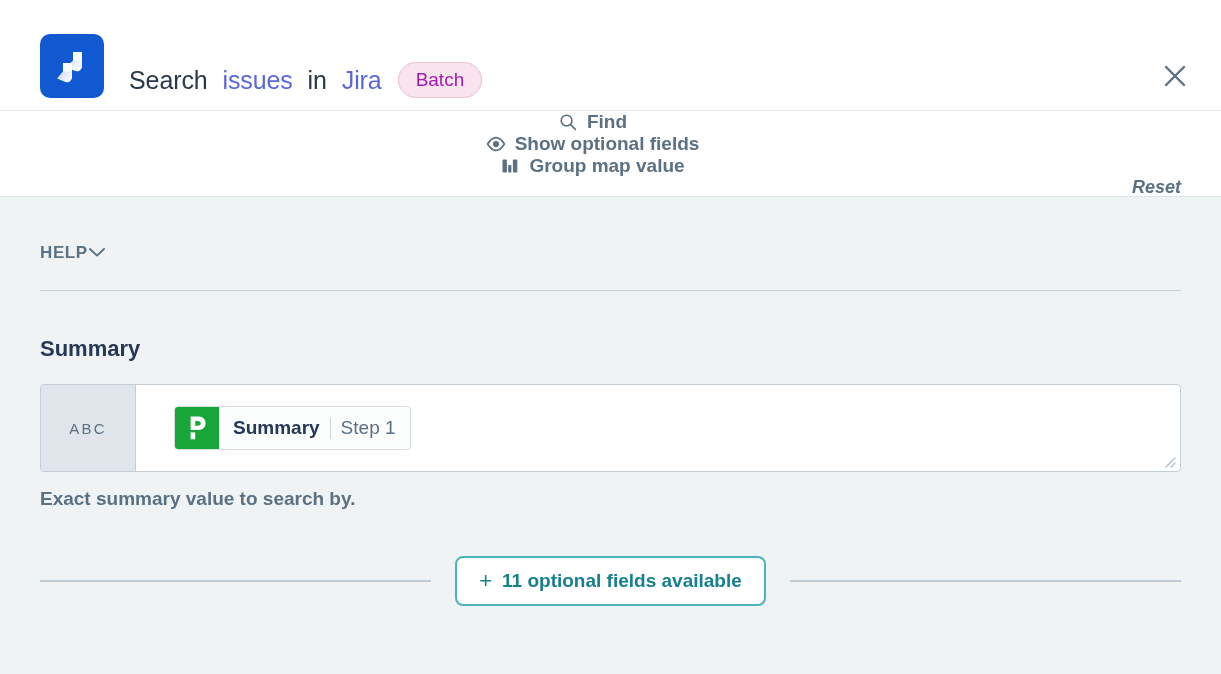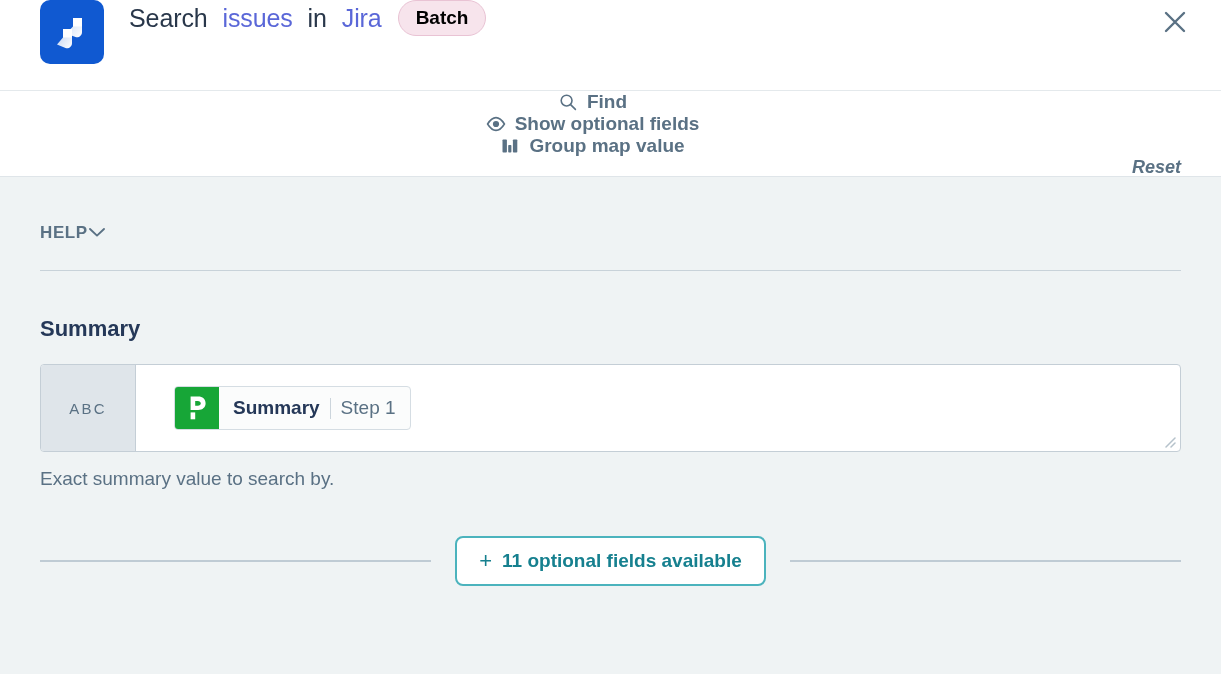--- a/index.html
+++ b/index.html
@@ -10,25 +10,25 @@
   }
   body {
     font-family: "Liberation Sans", sans-serif;
     background: #eff3f4;
     color: #253858;
     -webkit-font-smoothing: antialiased;
   }
 
   
   .app-header {
-    height: 91px;
+    height: 111px;
     background: #ffffff;
     display: flex;
-    align-items: flex-start;
-    padding: 0 24px 0 40px;
+    align-items: flex-end;
+    padding: 0 24px 12px 40px;
     border-bottom: 1px solid #e4e9ec;
   }
   .app-logo {
     width: 64px;
     height: 64px;
     border-radius: 10px;
     background: #1059d1;
     flex: 0 0 auto;
     position: relative;
     display: flex;
@@ -56,23 +56,23 @@
   .badge-batch {
     margin-left: 16px;
     display: inline-flex;
     align-items: center;
     justify-content: center;
     height: 36px;
     padding: 0 17px;
     border-radius: 18px;
     background: #f7e4ec;
     border: 1px solid #e9c3d4;
-    color: #000000;
-    font-size: 19px;
-    font-weight: 700;
+    color: #a21caf;
+    font-size: 19px;
+    font-weight: 400;
     white-space: nowrap;
   }
   .close-btn {
     margin-left: auto;
     width: 44px;
     height: 44px;
     display: flex;
     align-items: center;
     justify-content: center;
     cursor: pointer;
@@ -237,21 +237,21 @@
     bottom: 3px;
     width: 16px;
     height: 16px;
     cursor: nwse-resize;
   }
 
   .field-help {
     margin-top: 16px;
     font-size: 19px;
     color: #5a7184;
-    font-weight: 400;
+    font-weight: 700;
   }
 
   .optional-row {
     display: flex;
     align-items: center;
     gap: 24px;
     margin-top: 46px;
   }
   .opt-line {
     flex: 1 1 auto;

